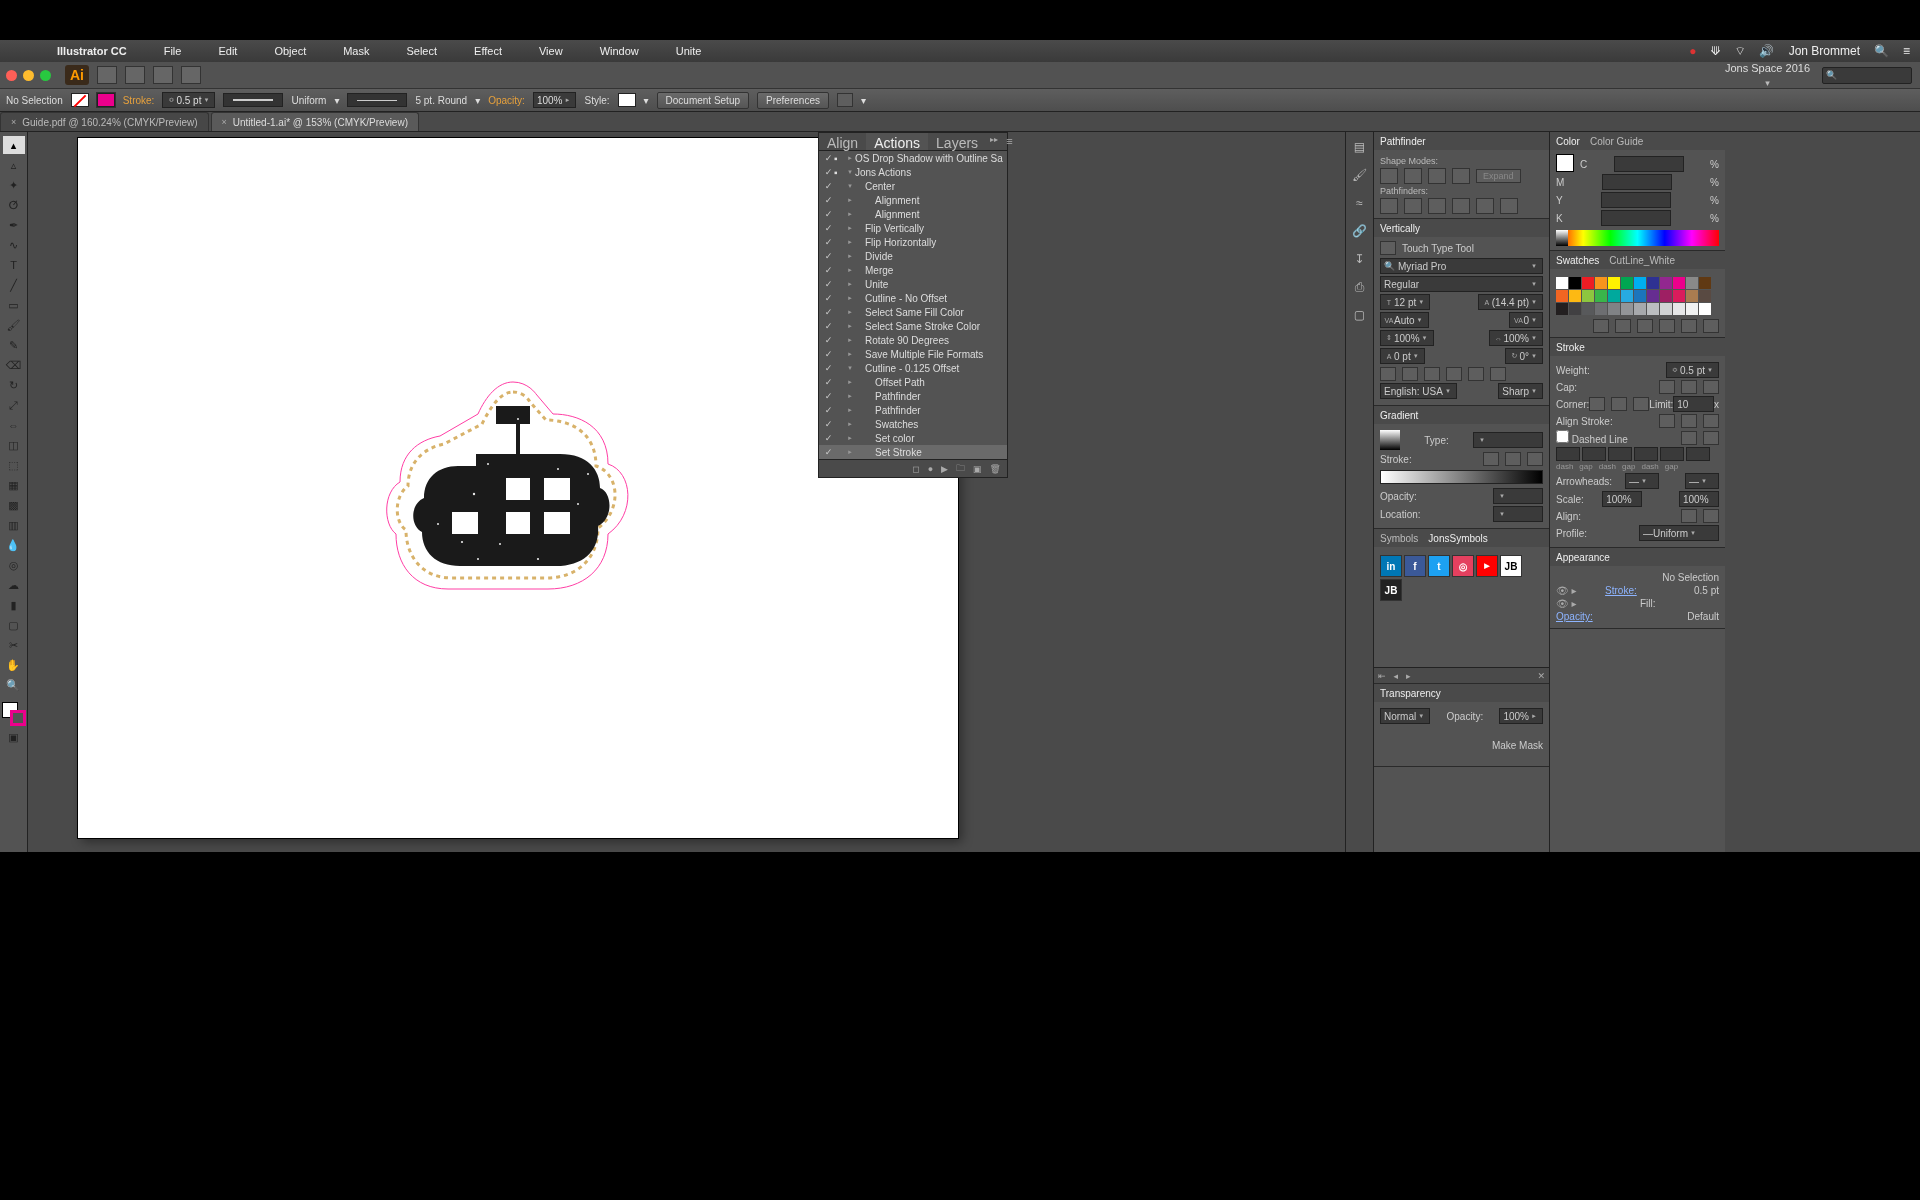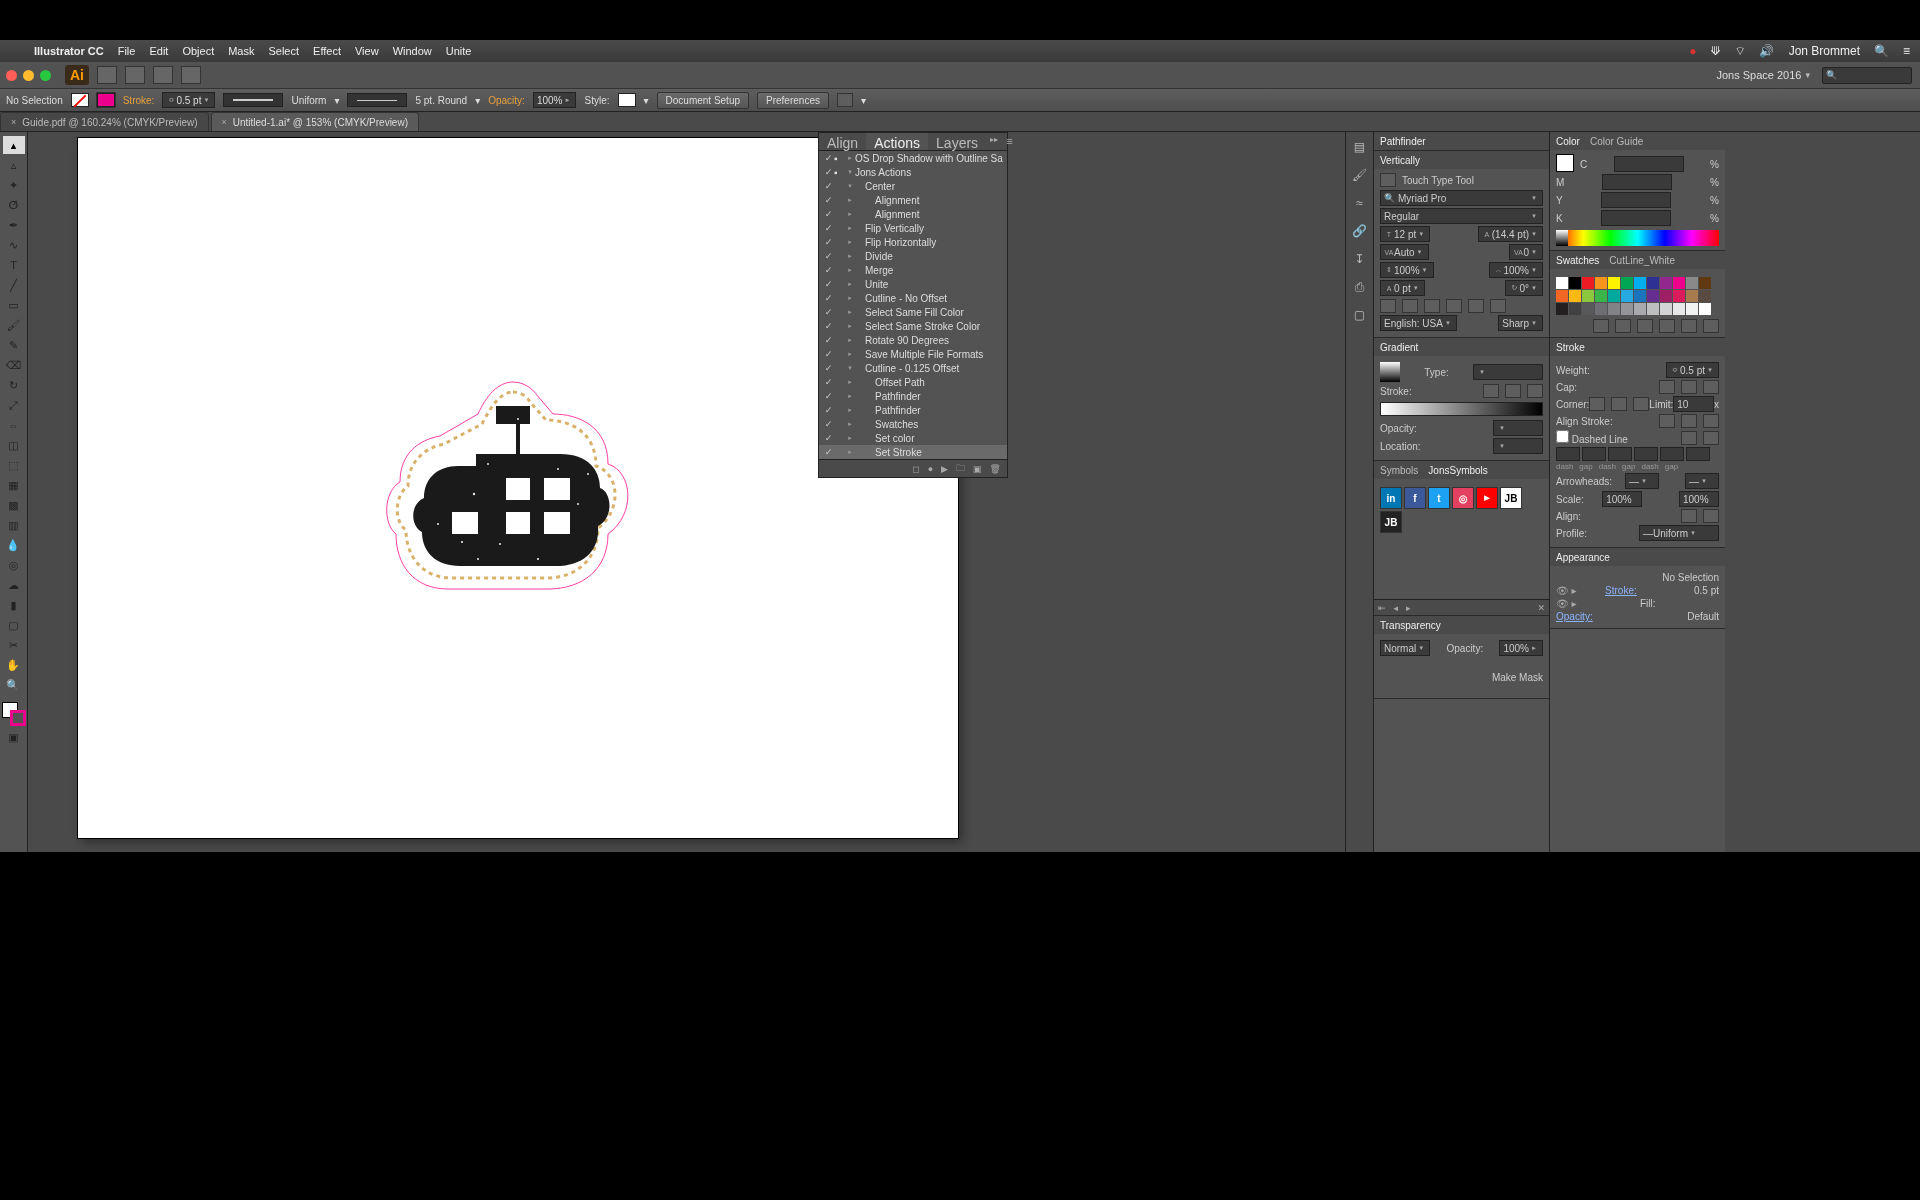--- a/index.html
+++ b/index.html
@@ -3,35 +3,35 @@
 <meta charset="utf-8">
 <style>
 * { margin:0; padding:0; box-sizing:border-box; font-family: "Lucida Grande", "Helvetica Neue", sans-serif; }
 body { background:#000; width:1920px; height:1200px; overflow:hidden; font-size:11px; color:#ccc; }
 
 
 .letterbox-top { height:40px; background:#000; }
 .letterbox-bottom { position:absolute; bottom:0; left:0; right:0; height:340px; background:#000; }
 
 
-.menubar { height:22px; background:linear-gradient(#4a4a4a,#3a3a3a); display:flex; align-items:center; padding:0 10px; color:#eee; position:relative;}
+.menubar { height:22px; background:linear-gradient(#4a4a4a,#3a3a3a); display:flex; align-items:center; padding:0 10px; color:#eee; position:relative;gap:23px;}
 .menubar .apple { width:16px; text-align:center; margin-right:8px; font-size:14px;}
 .menubar .appname { font-weight:bold; margin-right:14px;}
 .menubar .menu  { margin-right:14px; cursor:default;}
 .menubar .right { position:absolute; right:10px; display:flex; align-items:center; gap:14px;}
 .menubar .right span { font-size:12px;}
 
 
 .appchrome { height:26px; background:#525252; display:flex; align-items:center; padding:0 6px; gap:8px; position:relative;}
 .traffic { display:flex; gap:6px; margin-right:6px;}
 .traffic div{ width:11px;height:11px;border-radius:50%;}
 .traffic .r{background:#ff5f57;} .traffic .y{background:#febc2e;} .traffic .g{background:#28c840;}
 .appchrome .ai { color:#ff9a00; font-weight:bold; font-size:14px; background:#3a2a1a; padding:2px 5px; border-radius:3px;}
 .appchrome .chromebtn { width:20px; height:18px; background:#666; border:1px solid #333; display:inline-block;}
-.appchrome .ws { position:absolute; right:110px; display:flex; align-items:center; gap:4px;}
+.appchrome .ws { position:absolute; right:110px; display:flex; align-items:center; gap:4px;flex-direction:column;}
 .appchrome .wslabel{ color:#ddd; }
 .appchrome .wsarrow{ color:#bbb; font-size:9px;}
 .appchrome .search { position:absolute; right:8px; width:90px; height:17px; background:#3a3a3a; border:1px solid #222; border-radius:2px;}
 .appchrome .search:before{content:"🔍"; font-size:9px; color:#888; padding-left:3px;}
 
 
 .controlbar { height:24px; background:linear-gradient(#5e5e5e,#4e4e4e); border-top:1px solid #333; border-bottom:1px solid #222; display:flex; align-items:center; padding:0 6px; gap:8px; color:#ddd; font-size:10px;}
 .controlbar .lab{ color:#e7a13c;}
 .controlbar .swatch{ width:18px;height:14px; background:#fff; border:1px solid #222; position:relative;}
 .controlbar .swatch.none:after{content:"";position:absolute;left:0;right:0;top:50%;border-top:2px solid red;transform:rotate(-45deg);}
@@ -447,20 +447,39 @@
       <div class="ic">↧</div>
       <div class="ic">⎙</div>
       <div class="ic">▢</div>
     </div>
 
     <div class="dockcol2">
       <div class="panel">
         <div class="hdr">
             <span class="tab on">Pathfinder</span>
           </div>
+        <div class="body">
+          <div class="sect">Shape Modes:</div>
+          <div class="iconrow">
+            <span class="ib"></span>
+            <span class="ib"></span>
+            <span class="ib"></span>
+            <span class="ib"></span>
+            <span class="txtbtn">Expand</span>
+          </div>
+          <div class="sect">Pathfinders:</div>
+          <div class="iconrow">
+            <span class="ib"></span>
+            <span class="ib"></span>
+            <span class="ib"></span>
+            <span class="ib"></span>
+            <span class="ib"></span>
+            <span class="ib"></span>
+          </div>
+        </div>
       </div>
 
       <div class="panel">
         <div class="hdr">
             <span class="tab on">Vertically</span>
           </div>
         <div class="body">
           <div class="iconrow" style="margin-bottom:3px">
               <span class="ib sm"></span>
               <span>Touch Type Tool</span>

